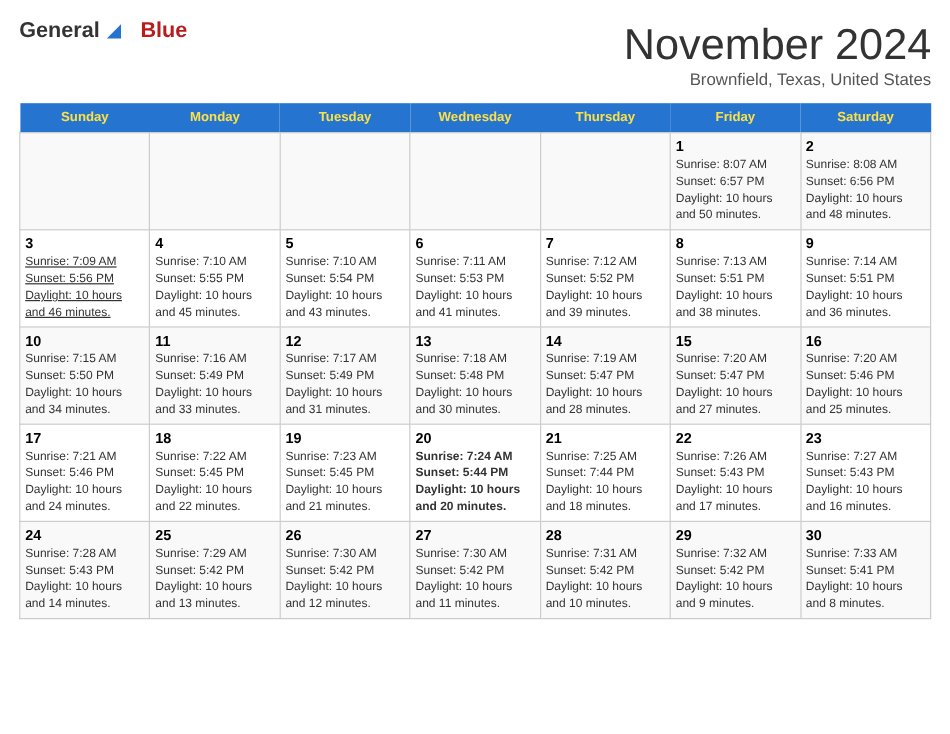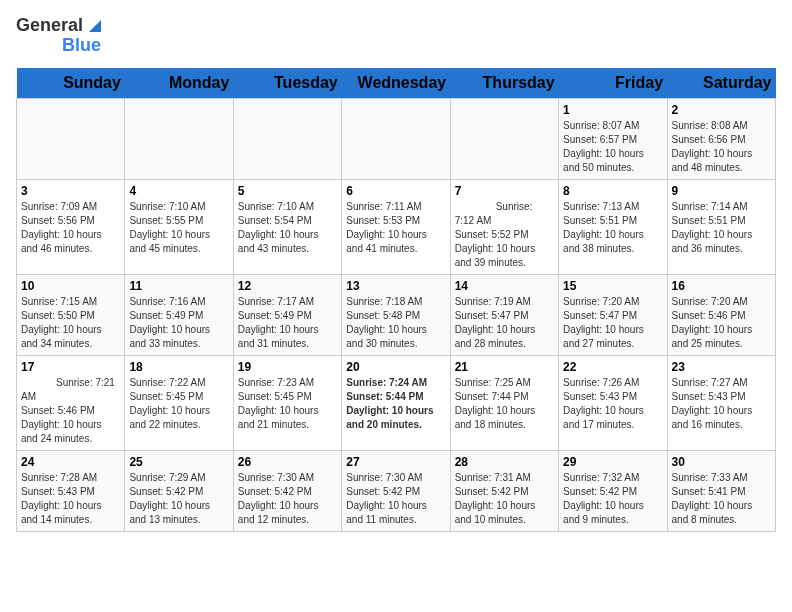--- a/index.html
+++ b/index.html
@@ -11,51 +11,52 @@
       padding: 16px;
     }
     .header {
       display: flex;
       align-items: flex-start;
       justify-content: space-between;
       margin-bottom: 12px;
     }
     .logo {
       display: flex;
-      flex-direction: column;
-      align-items: flex-end;
+      flex-direction: row;
+      align-items: center;
+      gap: 16px;
     }
     .logo-text {
       font-size: 18px;
       font-weight: bold;
       color: #333;
       line-height: 1.1;
     }
-    .logo-blue { color: #3b82f6; }
+    .logo-blue { color: #b91c1c; }
     .title-block { text-align: right; }
     .cal-title {
       font-size: 36px;
       font-weight: normal;
       color: #333;
     }
     .cal-subtitle {
       font-size: 14px;
       color: #555;
     }
     table {
       width: 100%;
       border-collapse: collapse;
       font-size: 11px;
     }
     thead tr th {
       background-color: #2575d0;
-      color: #000000;
+      color: #fde047;
       padding: 6px 4px;
-      text-align: right;
-      font-size: 16px;
+      text-align: center;
+      font-size: 11px;
       font-weight: bold;
     }
     tbody tr td {
       border: 1px solid #ccc;
       vertical-align: top;
       padding: 4px;
       height: 80px;
       width: 107px;
     }
     tbody tr:nth-child(odd) td {
@@ -86,20 +87,24 @@
 <div class="header">
   <div class="logo">
     <div style="display:flex; align-items:center; gap:2px;">
       <span class="logo-text">General</span>
       <svg width="16" height="16" viewBox="0 0 16 16">
         <polygon points="4,14 16,2 16,14" fill="#2575d0"></polygon>
       </svg>
     </div>
     <span class="logo-text logo-blue">Blue</span>
   </div>
+  <div class="title-block">
+    <div class="cal-title">November 2024</div>
+    <div class="cal-subtitle">Brownfield, Texas, United States</div>
+  </div>
 </div>
 
 <table>
   <thead>
     <tr>
     <th>Sunday</th>
         <th>Monday</th>
         <th>Tuesday</th>
         <th>Wednesday</th>
         <th>Thursday</th>
@@ -117,37 +122,37 @@
         <td><span class="day-num">1</span><span class="day-info" style="white-space: pre-wrap;">Sunrise: 8:07 AM
 Sunset: 6:57 PM
 Daylight: 10 hours
 and 50 minutes.</span></td>
         <td><span class="day-num">2</span><span class="day-info" style="white-space: pre-wrap;">Sunrise: 8:08 AM
 Sunset: 6:56 PM
 Daylight: 10 hours
 and 48 minutes.</span></td>
       </tr>
       <tr>
-        <td><span class="day-num">3</span><span class="day-info" style="white-space: pre-wrap;">Sunrise: 7:09 AM
+        <td><span class="day-num">3</span><span class="day-info" style="white-space: pre-wrap; text-decoration: underline;">Sunrise: 7:09 AM
 Sunset: 5:56 PM
 Daylight: 10 hours
 and 46 minutes.</span></td>
         <td><span class="day-num">4</span><span class="day-info" style="white-space: pre-wrap;">Sunrise: 7:10 AM
 Sunset: 5:55 PM
 Daylight: 10 hours
 and 45 minutes.</span></td>
         <td><span class="day-num">5</span><span class="day-info" style="white-space: pre-wrap;">Sunrise: 7:10 AM
 Sunset: 5:54 PM
 Daylight: 10 hours
 and 43 minutes.</span></td>
         <td><span class="day-num">6</span><span class="day-info" style="white-space: pre-wrap;">Sunrise: 7:11 AM
 Sunset: 5:53 PM
 Daylight: 10 hours
 and 41 minutes.</span></td>
-        <td><span class="day-num">7</span><span class="day-info" style="white-space: pre-wrap; margin-left: 41px;">Sunrise: 7:12 AM
+        <td><span class="day-num">7</span><span class="day-info" style="white-space: pre-wrap;">Sunrise: 7:12 AM
 Sunset: 5:52 PM
 Daylight: 10 hours
 and 39 minutes.</span></td>
         <td><span class="day-num">8</span><span class="day-info" style="white-space: pre-wrap;">Sunrise: 7:13 AM
 Sunset: 5:51 PM
 Daylight: 10 hours
 and 38 minutes.</span></td>
         <td><span class="day-num">9</span><span class="day-info" style="white-space: pre-wrap;">Sunrise: 7:14 AM
 Sunset: 5:51 PM
 Daylight: 10 hours
@@ -177,21 +182,21 @@
         <td><span class="day-num">15</span><span class="day-info" style="white-space: pre-wrap;">Sunrise: 7:20 AM
 Sunset: 5:47 PM
 Daylight: 10 hours
 and 27 minutes.</span></td>
         <td><span class="day-num">16</span><span class="day-info" style="white-space: pre-wrap;">Sunrise: 7:20 AM
 Sunset: 5:46 PM
 Daylight: 10 hours
 and 25 minutes.</span></td>
       </tr>
       <tr>
-        <td><span class="day-num">17</span><span class="day-info" style="white-space: pre-wrap; margin-left: 35px;">Sunrise: 7:21 AM
+        <td><span class="day-num">17</span><span class="day-info" style="white-space: pre-wrap;">Sunrise: 7:21 AM
 Sunset: 5:46 PM
 Daylight: 10 hours
 and 24 minutes.</span></td>
         <td><span class="day-num">18</span><span class="day-info" style="white-space: pre-wrap;">Sunrise: 7:22 AM
 Sunset: 5:45 PM
 Daylight: 10 hours
 and 22 minutes.</span></td>
         <td><span class="day-num">19</span><span class="day-info" style="white-space: pre-wrap;">Sunrise: 7:23 AM
 Sunset: 5:45 PM
 Daylight: 10 hours

